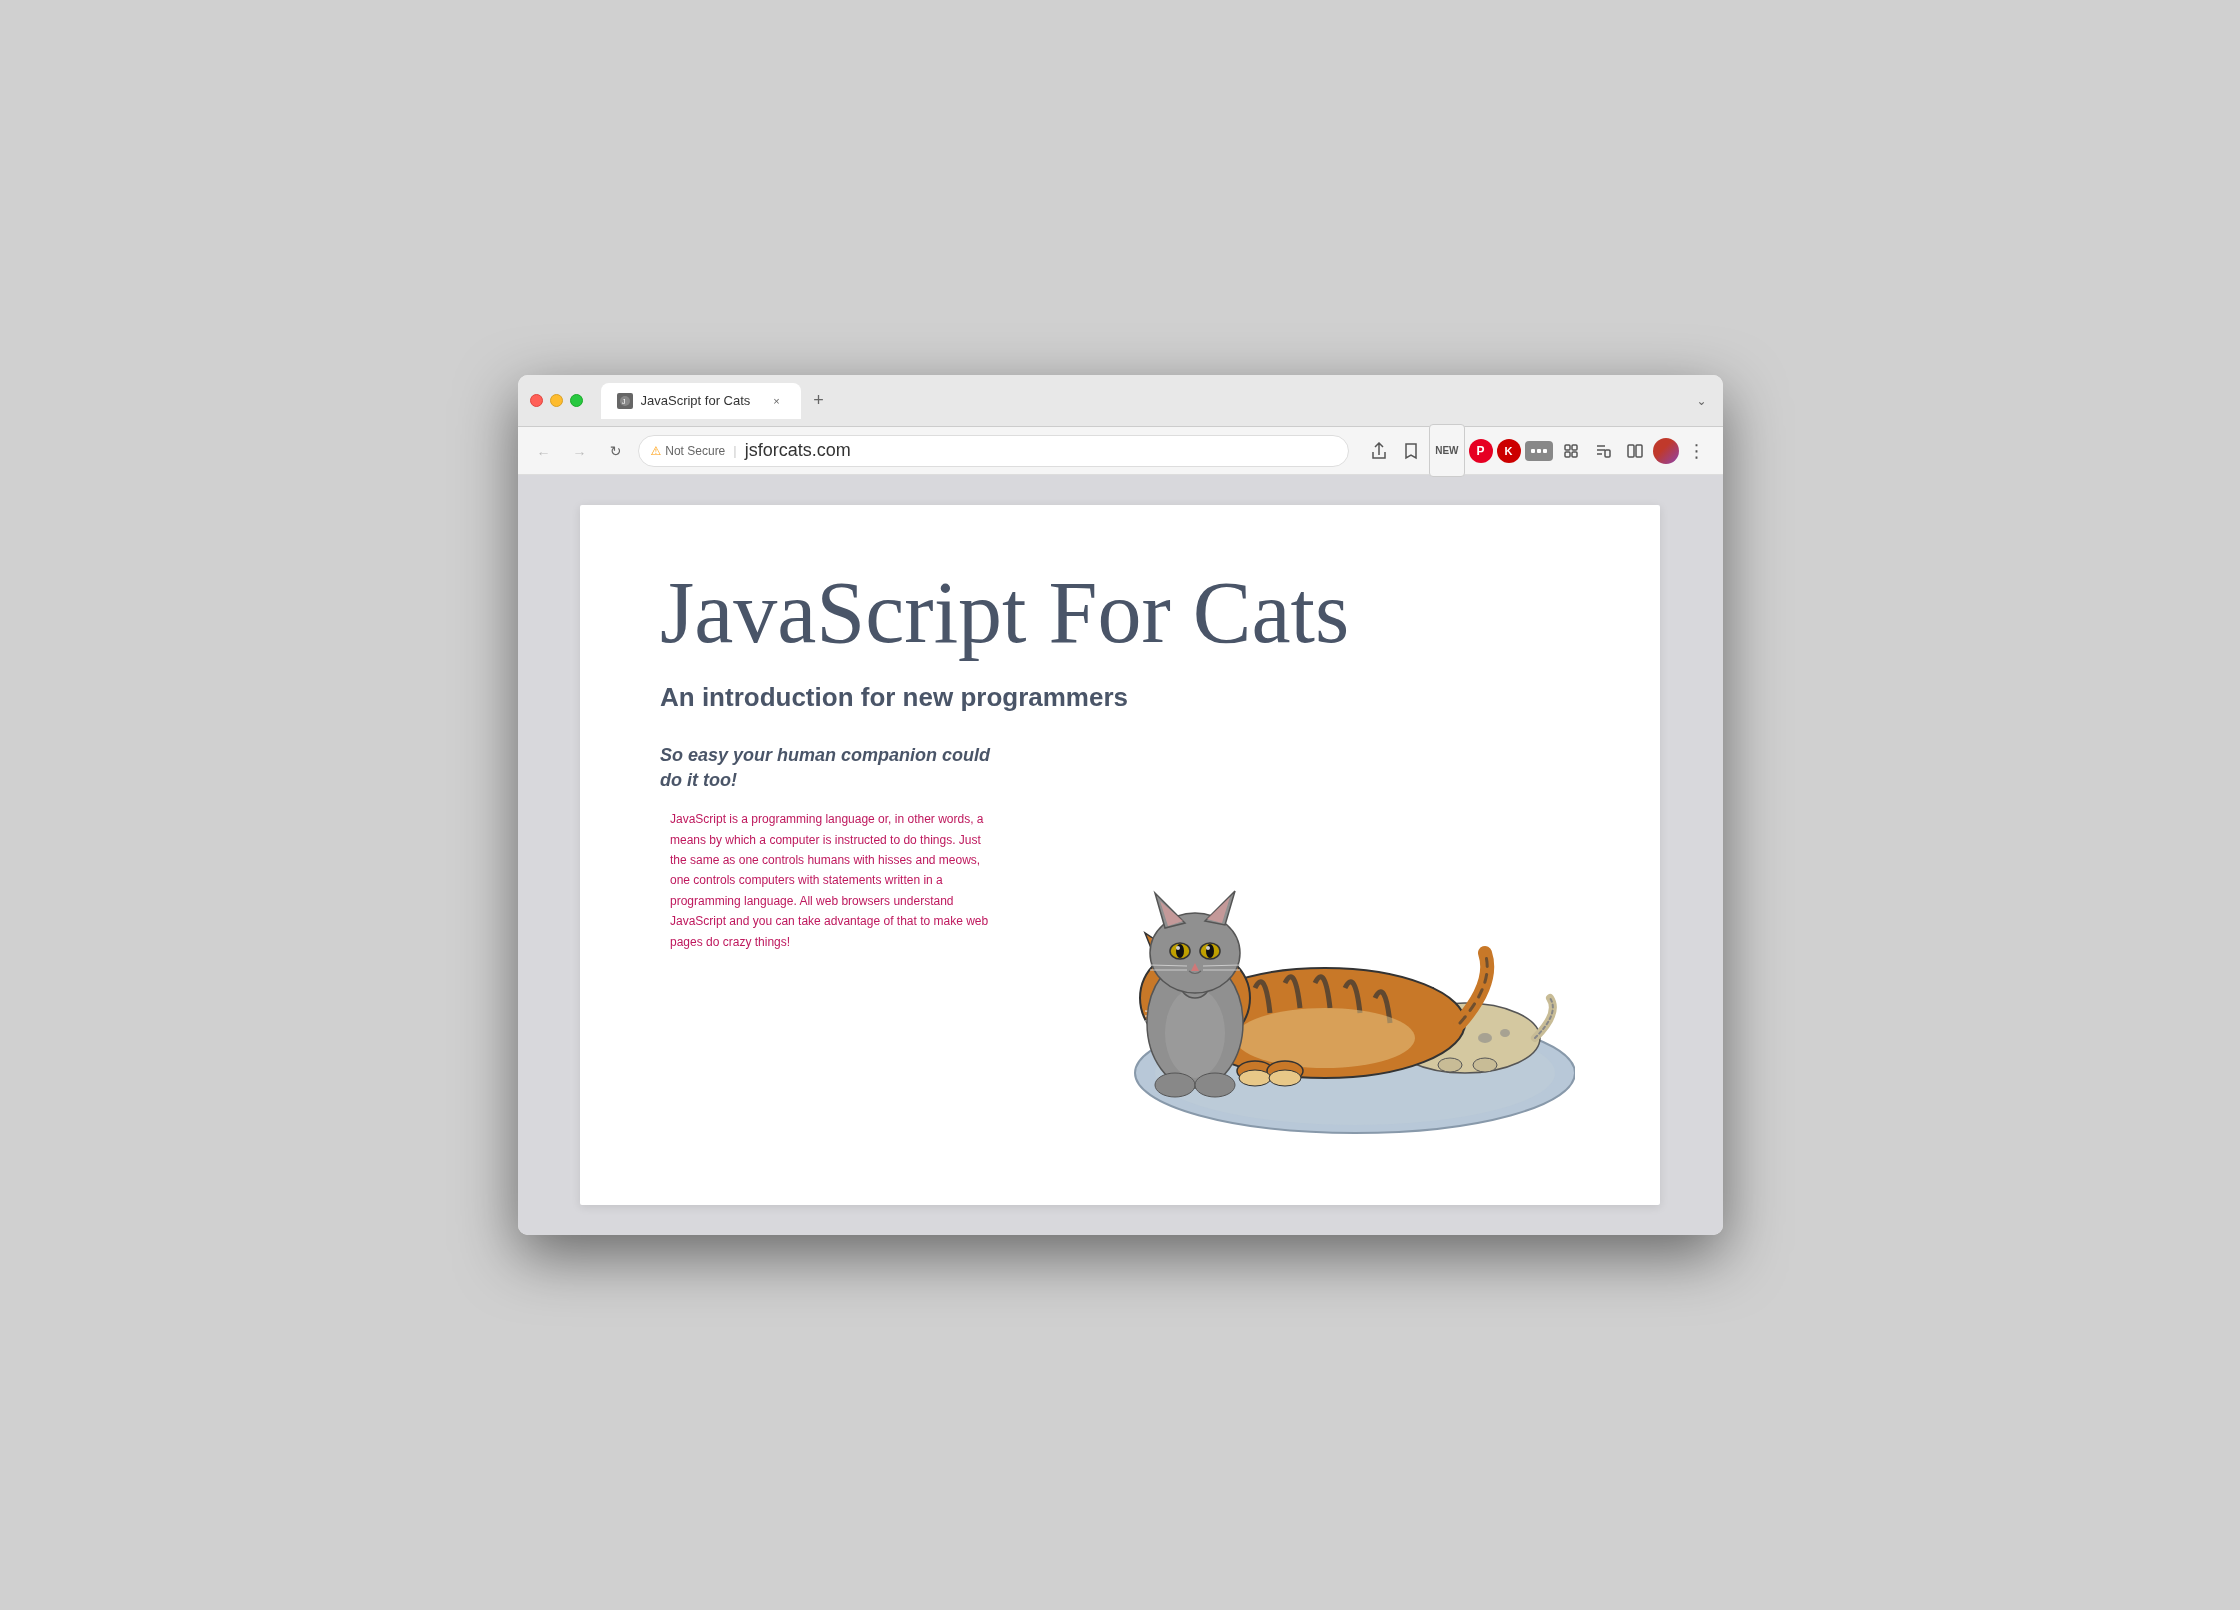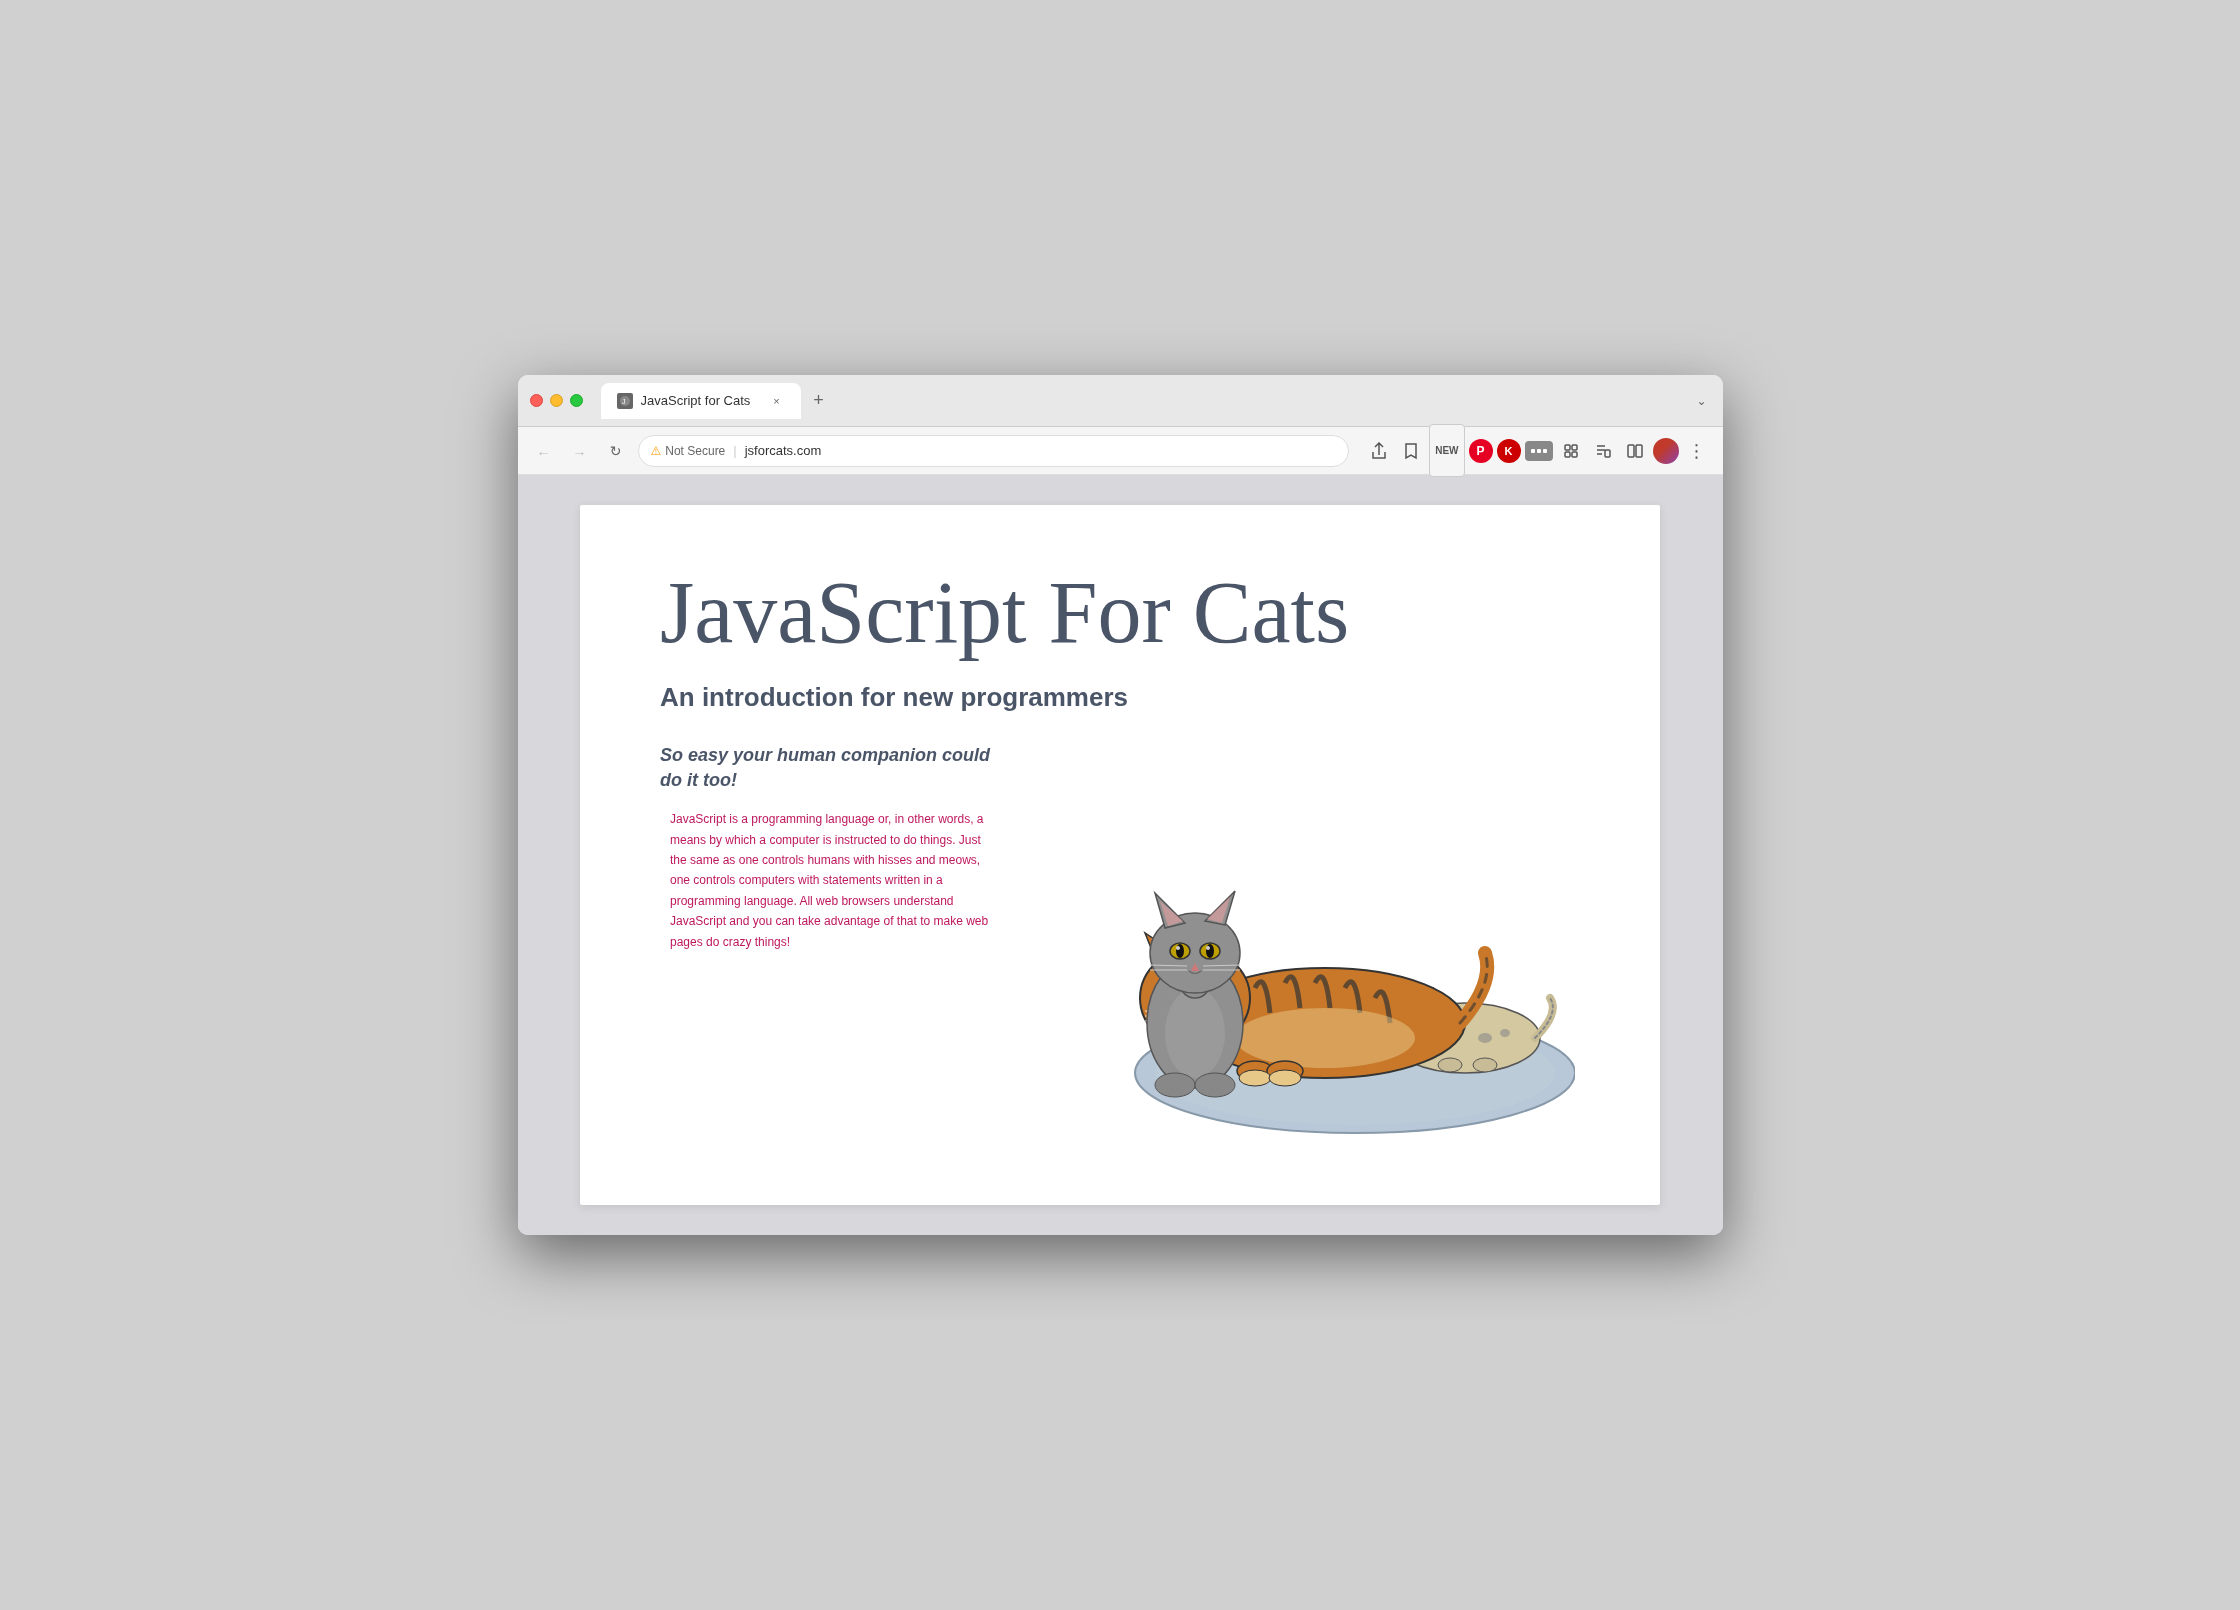--- a/index.html
+++ b/index.html
@@ -174,21 +174,21 @@
       color: #f90;
     }
 
     .divider {
       color: #ccc;
       margin: 0 2px;
     }
 
     .url-text {
       color: #333;
-      font-size: 13px;
+      font-size: 18px;
     }
 
     .toolbar-icons {
       display: flex;
       align-items: center;
       gap: 4px;
       margin-left: 8px;
     }
 
     .toolbar-icon {

